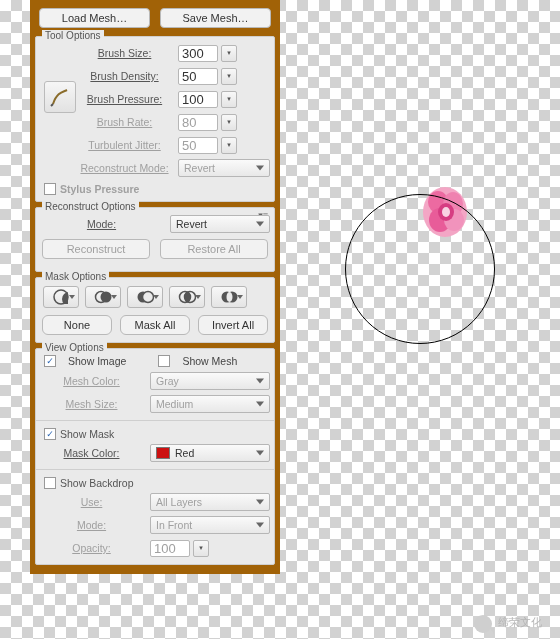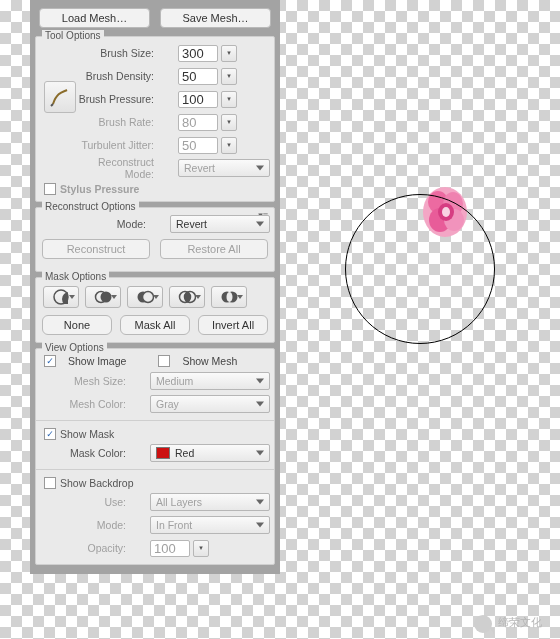--- a/index.html
+++ b/index.html
@@ -10,32 +10,32 @@
       linear-gradient(45deg, #d2d2d2 25%, transparent 25%),
       linear-gradient(-45deg, #d2d2d2 25%, transparent 25%),
       linear-gradient(45deg, transparent 75%, #d2d2d2 75%),
       linear-gradient(-45deg, transparent 75%, #d2d2d2 75%);
     background-size: 22px 22px;
     background-position: 0 0, 0 11px, 11px -11px, -11px 0;
     background-color: #fff;
   }
   .flower { position: absolute; left: 418px; top: 182px; width: 54px; height: 60px; }
   .brush-circle { position:absolute; left:345px; top:194px; width:150px; height:150px; border:1px solid #000; border-radius:50%; background:transparent; }
-  .panel { position: absolute; left: 30px; top: 0; width: 250px; background: #a3a3a3; display:flex; flex-direction:column; gap:0; padding:6px 3px 6px 3px; }
+  .panel { position: absolute; left: 30px; top: 0; width: 250px; background: #a16207; display:flex; flex-direction:column; gap:0; padding:6px 3px 6px 3px; }
   .btn-row { display:flex; gap:10px; padding:2px 6px 6px 6px; }
   .btn, .wide-btn, .mask-btn {
     background:#f2f2f2; border:1px solid #b9b9b9; border-radius:4px;
     font-size:11px; color:#333; text-align:center; cursor:pointer;
     height:20px; line-height:18px;
   }
   .wide-btn { flex:1; }
   .group { border:1px solid #cfcfcf; border-radius:2px; margin:2px 2px 3px 2px; padding:4px 4px 4px 4px; position:relative; background:#eaeaea; }
   .group-title { position:absolute; top:-7px; left:6px; background:#eaeaea; font-size:10px; color:#555; padding:0 3px;text-align:center; }
   .field-row { display:flex; align-items:center; height:22px; margin:1px 0; }
-  .label { width:100px; text-align:right; font-size:10.5px; color:#555; padding-right:24px; }
+  .label { width:100px; text-align:center; font-size:10.5px; color:#555; padding-right:7px;text-decoration:underline; }
   .label.dim { color:#a0a0a0; }
   .num-input {
     width:40px; height:17px; font-size:13px; border:1px solid #b6b6b6; background:#fff;
     padding:0 3px; color:#333; border-radius:2px;
   }
   .num-input.dim { color:#a0a0a0; }
   .stepper { width:16px; height:17px; margin-left:3px; border:1px solid #b6b6b6; border-radius:2px;
     background:linear-gradient(#f8f8f8,#e4e4e4); display:flex; align-items:center; justify-content:center; font-size:7px; color:#555; cursor:pointer;}
   .select-box { height:18px; border:1px solid #b6b6b6; background:linear-gradient(#fafafa,#e8e8e8);
     border-radius:2px; font-size:10.5px; display:flex; align-items:center; padding:0 16px 0 5px; position:relative; min-width:78px; color:#333; cursor:pointer;}
@@ -205,29 +205,29 @@
       <div class="view-dual">
         <span class="check checked"></span>
         <span style="font-size:10.5px;color:#444">Show Image</span>
       </div>
       <div class="view-dual" style="margin-left:22px;">
         <span class="check"></span>
         <span style="font-size:10.5px;color:#444">Show Mesh</span>
       </div>
     </div>
     <div class="field-row">
+      <span class="label dim" style="width:110px">Mesh Color:</span>
+      <div class="select-box dim" style="flex:1">
+          <span>Gray</span>
+        </div>
+    </div>
+    <div class="field-row">
       <span class="label dim" style="width:110px">Mesh Size:</span>
       <div class="select-box dim" style="flex:1">
           <span>Medium</span>
-        </div>
-    </div>
-    <div class="field-row">
-      <span class="label dim" style="width:110px">Mesh Color:</span>
-      <div class="select-box dim" style="flex:1">
-          <span>Gray</span>
         </div>
     </div>
 
     <div style="border-top:1px solid #cfcfcf; margin:5px -4px 0 -4px; padding:4px 4px 0 4px;">
       <div class="inline-check-row">
         <span class="check checked"></span>
         <span>Show Mask</span>
       </div>
       <div class="field-row">
         <span class="label" style="width:110px">Mask Color:</span>

